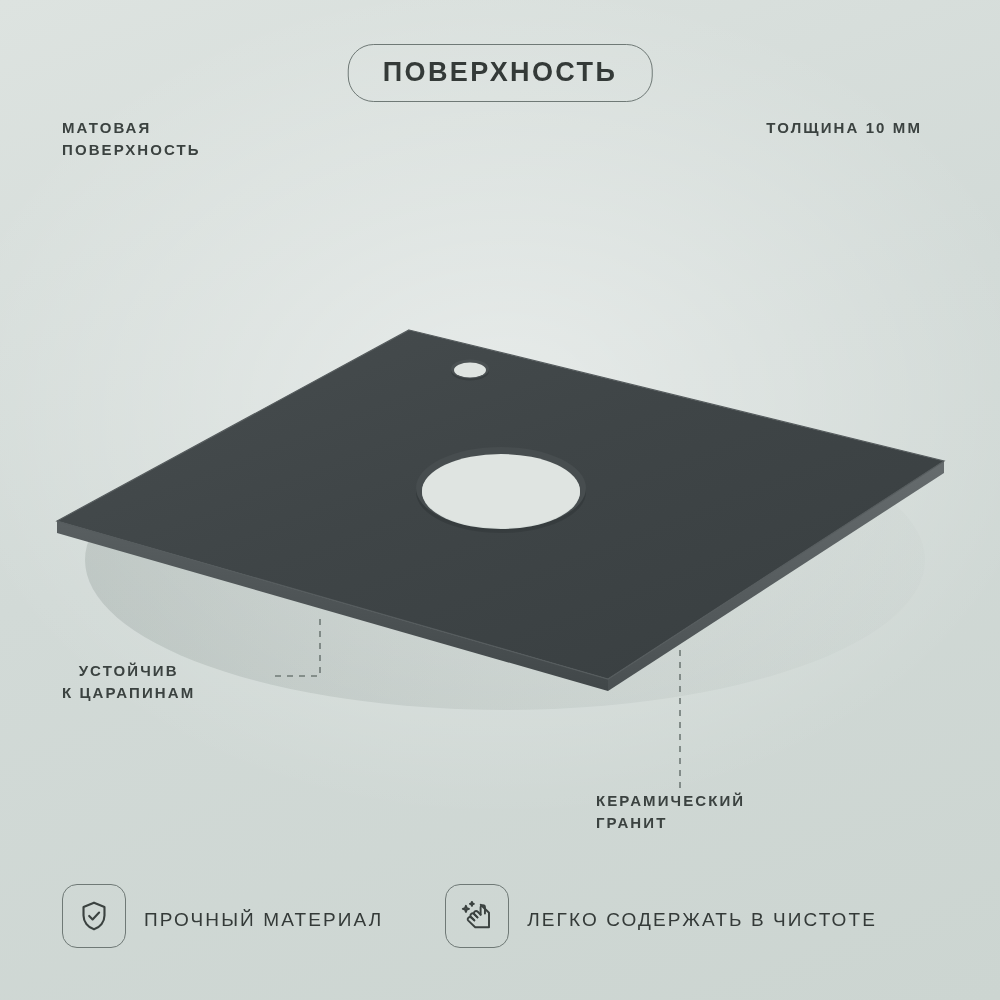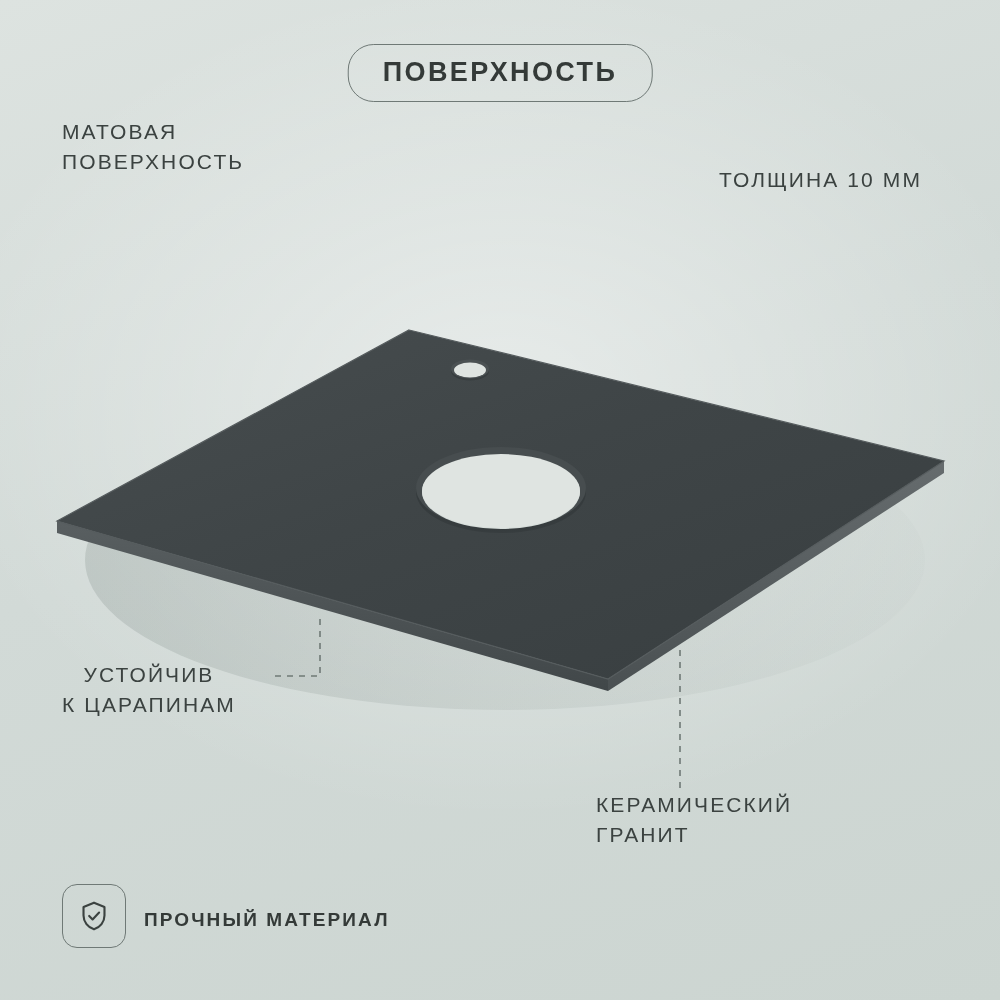--- a/index.html
+++ b/index.html
@@ -35,30 +35,30 @@
     padding: 12px 34px 13px;
     font-size: 27px;
     letter-spacing: 2.4px;
     font-weight: 700;
     color: #343a38;
     white-space: nowrap;
   }
 
   .note {
     position: absolute;
-    font-size: 21px;
+    font-size: 15px;
     letter-spacing: 2.1px;
-    font-weight: 400;
+    font-weight: 700;
     line-height: 1.45;
     color: #3b4240;
     text-transform: uppercase;
     white-space: pre-line;
   }
   .note-matte   { left: 62px;  top: 117px; }
-  .note-thick   { right: 78px; top: 117px; text-align: right; margin-top: 48px; }
+  .note-thick   { right: 78px; top: 117px; text-align: right; }
   .note-scratch { left: 62px;  top: 660px; text-align: center; }
   .note-granite { left: 596px; top: 790px; }
 
   
   .product {
     position: absolute;
     left: 0;
     top: 0;
     width: 1000px;
     height: 1000px;
@@ -94,21 +94,21 @@
     border: 1.6px solid #6f7976;
     border-radius: 15px;
     display: flex;
     align-items: center;
     justify-content: center;
     flex: 0 0 auto;
   }
   .feature-label {
     font-size: 19px;
     letter-spacing: 2.1px;
-    font-weight: 700;
+    font-weight: 400;
     color: #343a38;
     text-transform: uppercase;
     white-space: nowrap;
     margin-top: 8px;
   }
 </style>
 </head>
 <body>
 
 <div class="bg-gradient"></div>
@@ -182,14 +182,27 @@
   <div class="feature">
     <span class="feature-icon">
       <svg width="34" height="34" viewBox="0 0 24 24" fill="none" stroke="#3b4240" stroke-width="1.5" stroke-linecap="round" stroke-linejoin="round">
         <path d="M12 2.6 4.6 5.6v6c0 4.6 3.1 8.4 7.4 9.8 4.3-1.4 7.4-5.2 7.4-9.8v-6Z"></path>
         <polyline points="8.6,12 11,14.4 15.6,9.6"></polyline>
       </svg>
     </span>
     <span class="feature-label">ПРОЧНЫЙ МАТЕРИАЛ</span>
   </div>
 
+  <div class="feature">
+    <span class="feature-icon">
+      <svg width="36" height="36" viewBox="0 0 24 24" fill="none" stroke="#3b4240" stroke-width="1.3" stroke-linecap="round" stroke-linejoin="round">
+        <path d="M14.5 4.5 20 9.8v9.7h-9.2l-4.6-4.4c-.6-.6-.5-1.5.1-2 .6-.5 1.4-.4 2 .1l1.9 1.7"></path>
+        <path d="M10.2 14.9 8 12.6c-.55-.6-.5-1.5.1-2 .6-.5 1.45-.4 2 .15l2.2 2.2"></path>
+        <path d="M12.3 12.95 10.4 11c-.55-.55-.5-1.45.1-1.95.6-.5 1.45-.4 2 .15l1.9 1.9"></path>
+        <path d="M14.4 11.1V6.3c0-.8.65-1.45 1.45-1.45.8 0 1.45.65 1.45 1.45v4"></path>
+        <path d="M4.6 5.2l.55 1.5 1.5.55-1.5.55-.55 1.5-.55-1.5-1.5-.55 1.5-.55z"></path>
+        <path d="M8.6 2.6l.35.95.95.35-.95.35-.35.95-.35-.95-.95-.35.95-.35z"></path>
+      </svg>
+    </span>
+    <span class="feature-label">ЛЕГКО СОДЕРЖАТЬ В ЧИСТОТЕ</span>
+  </div>
 
 </div>
 
 </body></html>

